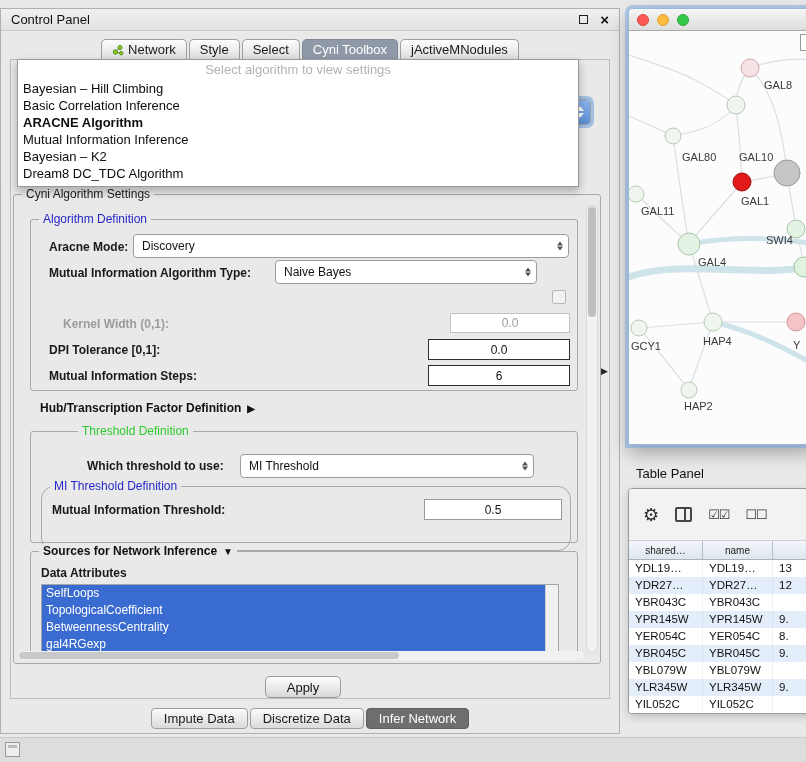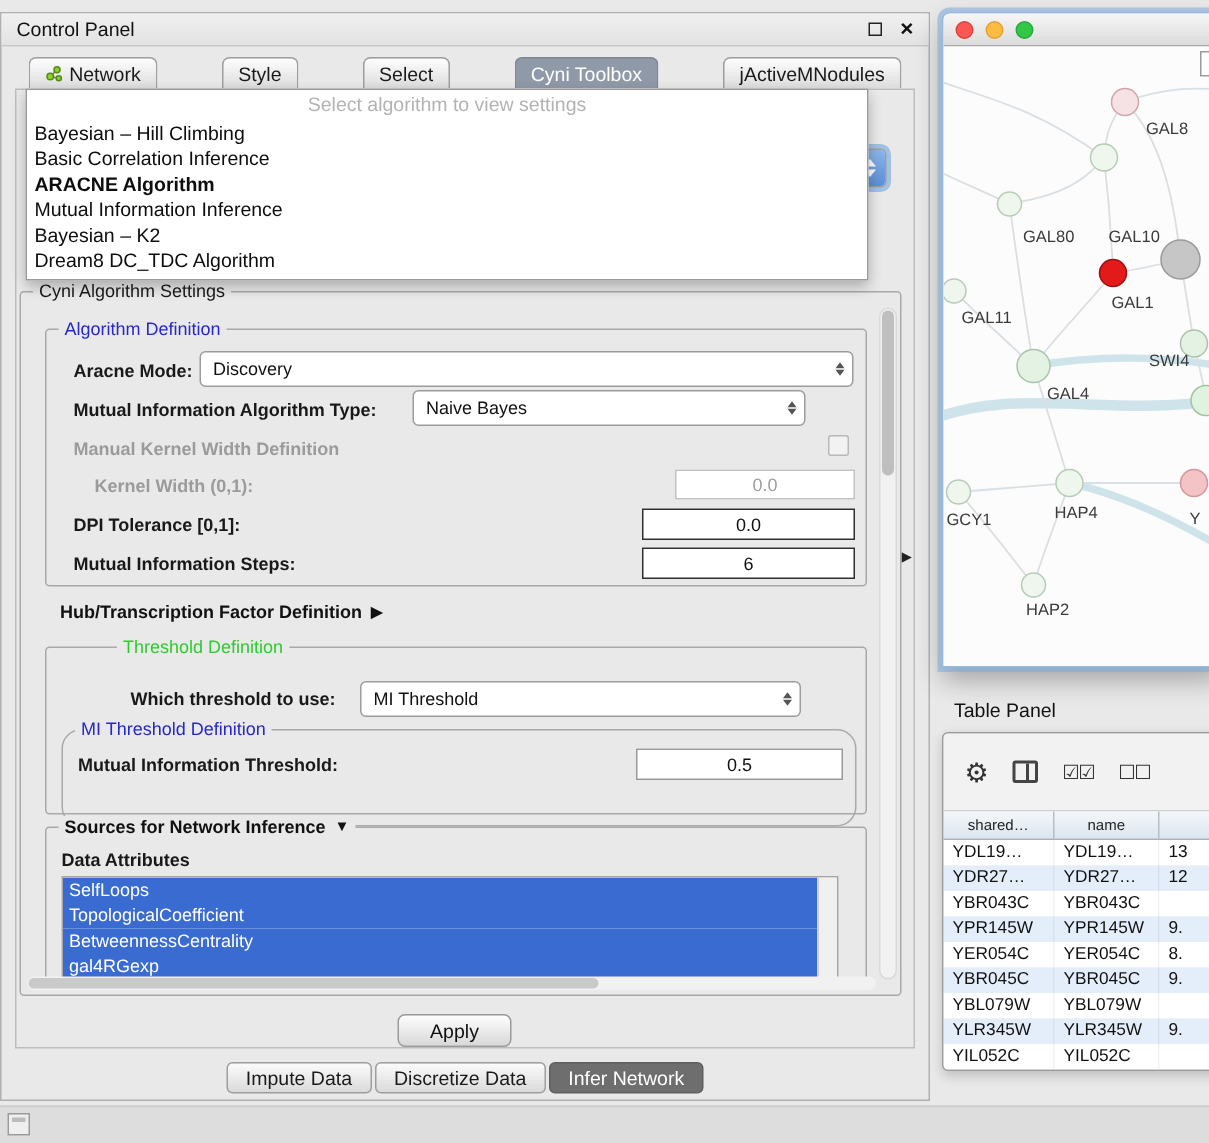--- a/index.html
+++ b/index.html
@@ -7,21 +7,21 @@
   body{font-family:"Liberation Sans",sans-serif;background:#e9e9e9;position:relative;overflow:hidden;}
   .root{position:absolute;inset:0;overflow:hidden;}
 
   
   .control-panel{position:absolute;left:0;top:8px;width:620px;height:726px;background:#e9e9e9;border:1px solid #b0b0b0;}
   .cp-titlebar{position:absolute;top:0;left:0;right:0;height:22px;display:flex;align-items:center;padding:0 10px;background:linear-gradient(#f0f0f0,#e2e2e2);border-bottom:1px solid #c8c8c8;font-size:13px;color:#111;}
   .cp-title{flex:1;}
   .float-btn{display:inline-block;width:9px;height:9px;border:1.5px solid #222;margin-right:12px;}
   .close-btn{font-size:15px;font-weight:bold;color:#111;line-height:1;}
 
-  .tab-bar{position:absolute;top:29px;left:0;right:0;height:22px;display:flex;justify-content:center;align-items:flex-start;gap:41px;}
+  .tab-bar{position:absolute;top:29px;left:0;right:0;height:22px;display:flex;justify-content:center;align-items:center;}
   .tab{height:21px;display:flex;align-items:center;gap:4px;padding:0 10px;font-size:13px;color:#1a1a1a;background:linear-gradient(#fdfdfd,#dcdcdc);border:1px solid #9e9e9e;border-bottom:none;border-radius:5px 5px 0 0;margin:0 1px;white-space:nowrap;}
   .tab.active{background:var(--tab-active,#8f99a8);color:#fff;border-color:#7f8895;}
   .tab-net-icon{display:inline-flex;width:12px;height:12px;}
 
   .cp-content{position:absolute;left:9px;top:50px;right:9px;bottom:34px;border:1px solid #bdbdbd;background:#e9e9e9;}
 
   
   .aqua-combo{position:absolute;left:24px;top:90px;width:566px;height:26px;background:#fff;border:1px solid #9f9f9f;border-radius:4px;box-shadow:0 0 0 3px rgba(115,165,220,.6);z-index:2;}
   .aqua-cap{position:absolute;right:0;top:0;width:20px;height:100%;background:linear-gradient(#8ab4ea,#5d8fd6);border-radius:0 3px 3px 0;display:flex;flex-direction:column;align-items:center;justify-content:center;gap:2px;}
   .wt-up{width:0;height:0;border-left:4px solid transparent;border-right:4px solid transparent;border-bottom:5px solid #fff;}
@@ -189,21 +189,20 @@
 
           <span class="ad-label" style="left:18px;top:46px;">Mutual Information Algorithm Type:</span>
           <div class="combo" style="left:244px;top:40px;width:262px;">
             <span class="combo-val">Naive Bayes</span>
             <span class="stepper">
                 <i class="t-up"></i>
                 <i class="t-down"></i>
               </span>
           </div>
 
-          <span class="ad-label dis" style="left:18px;top:72px;">Manual Kernel Width Definition</span>
           <span class="checkbox" style="left:521px;top:70px;"></span>
 
           <span class="ad-label dis" style="left:32px;top:97px;">Kernel Width (0,1):</span>
           <input class="field disabled" style="left: 419px; top: 93px; width: 120px; height: 20px;" readonly="" value="0.0">
 
           <span class="ad-label" style="left:18px;top:123px;">DPI Tolerance [0,1]:</span>
           <input class="field dark" style="left: 397px; top: 119px; width: 142px; height: 21px;" value="0.0">
 
           <span class="ad-label" style="left:18px;top:149px;">Mutual Information Steps:</span>
           <input class="field dark" style="left: 397px; top: 145px; width: 142px; height: 21px;" value="6">

